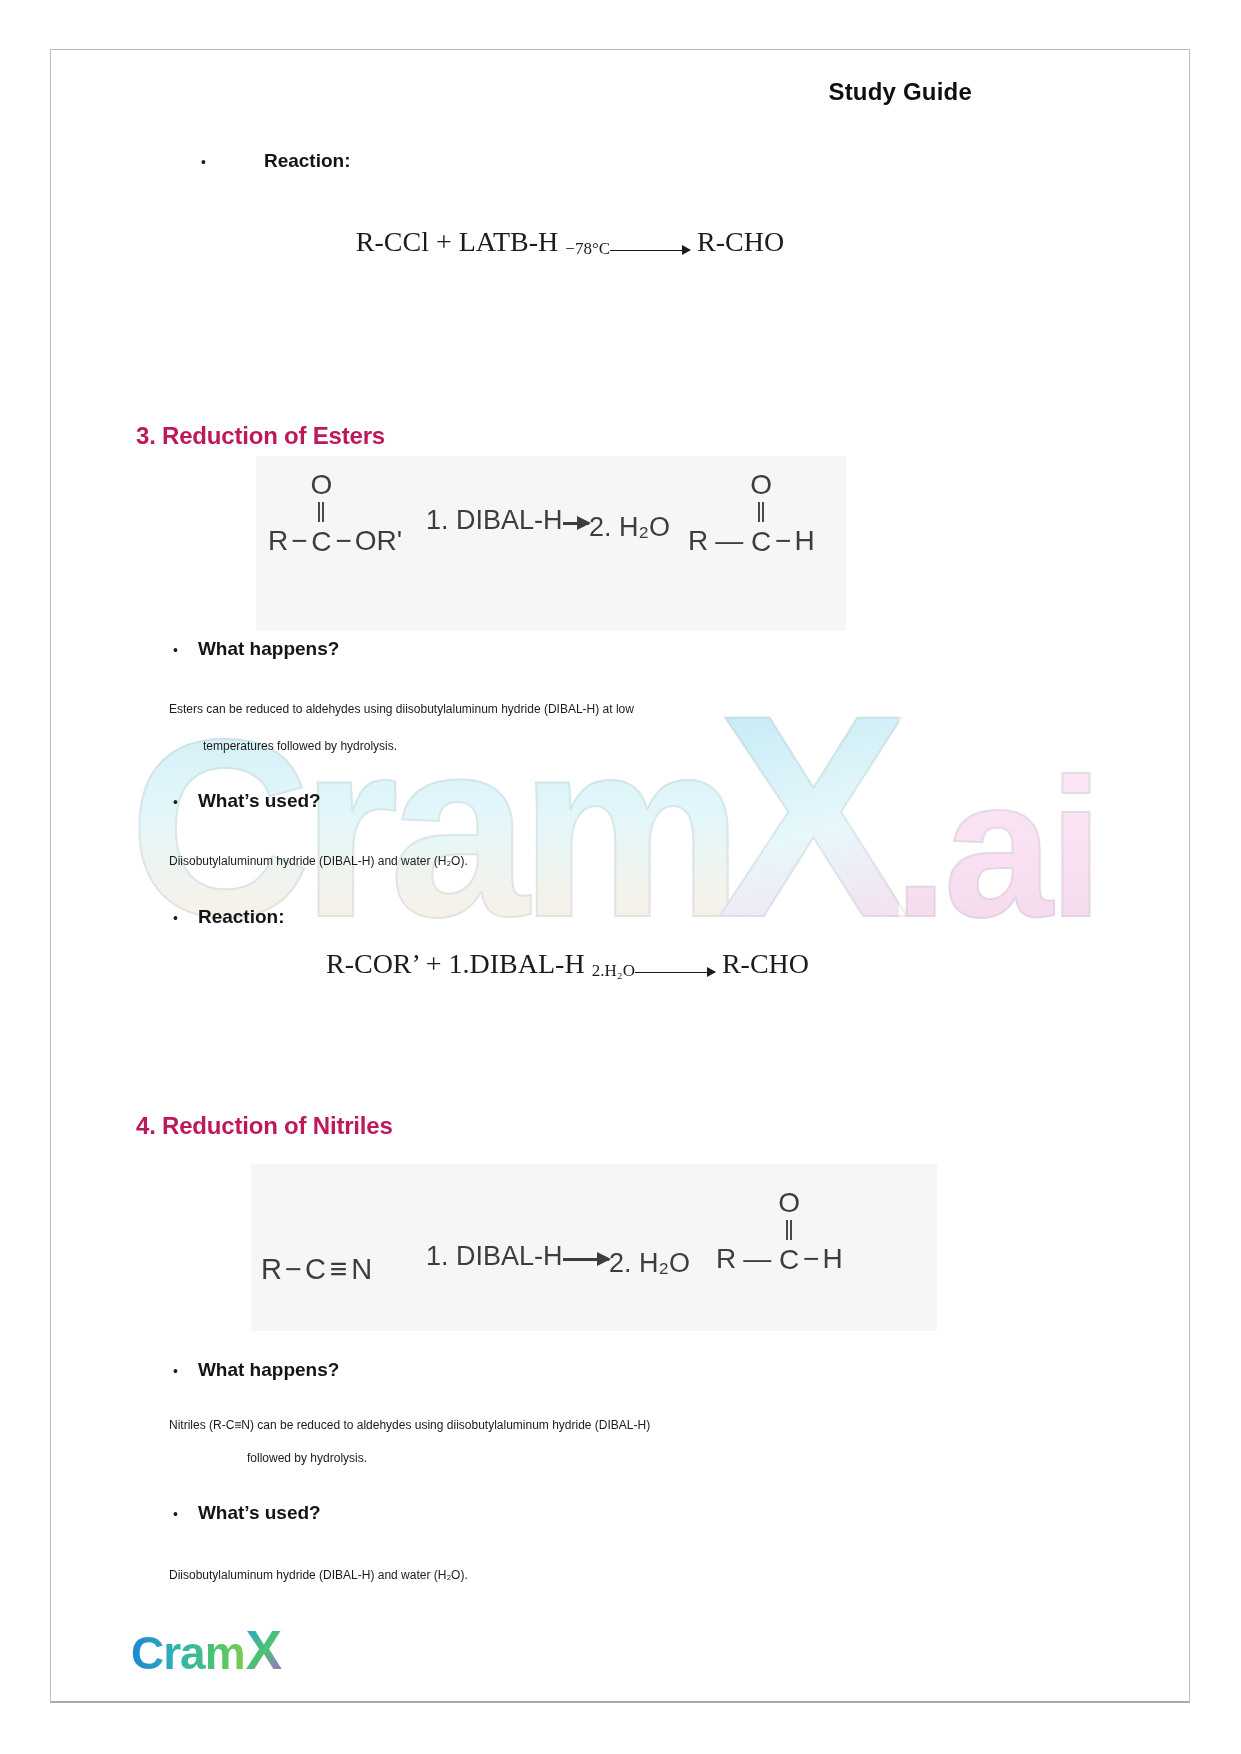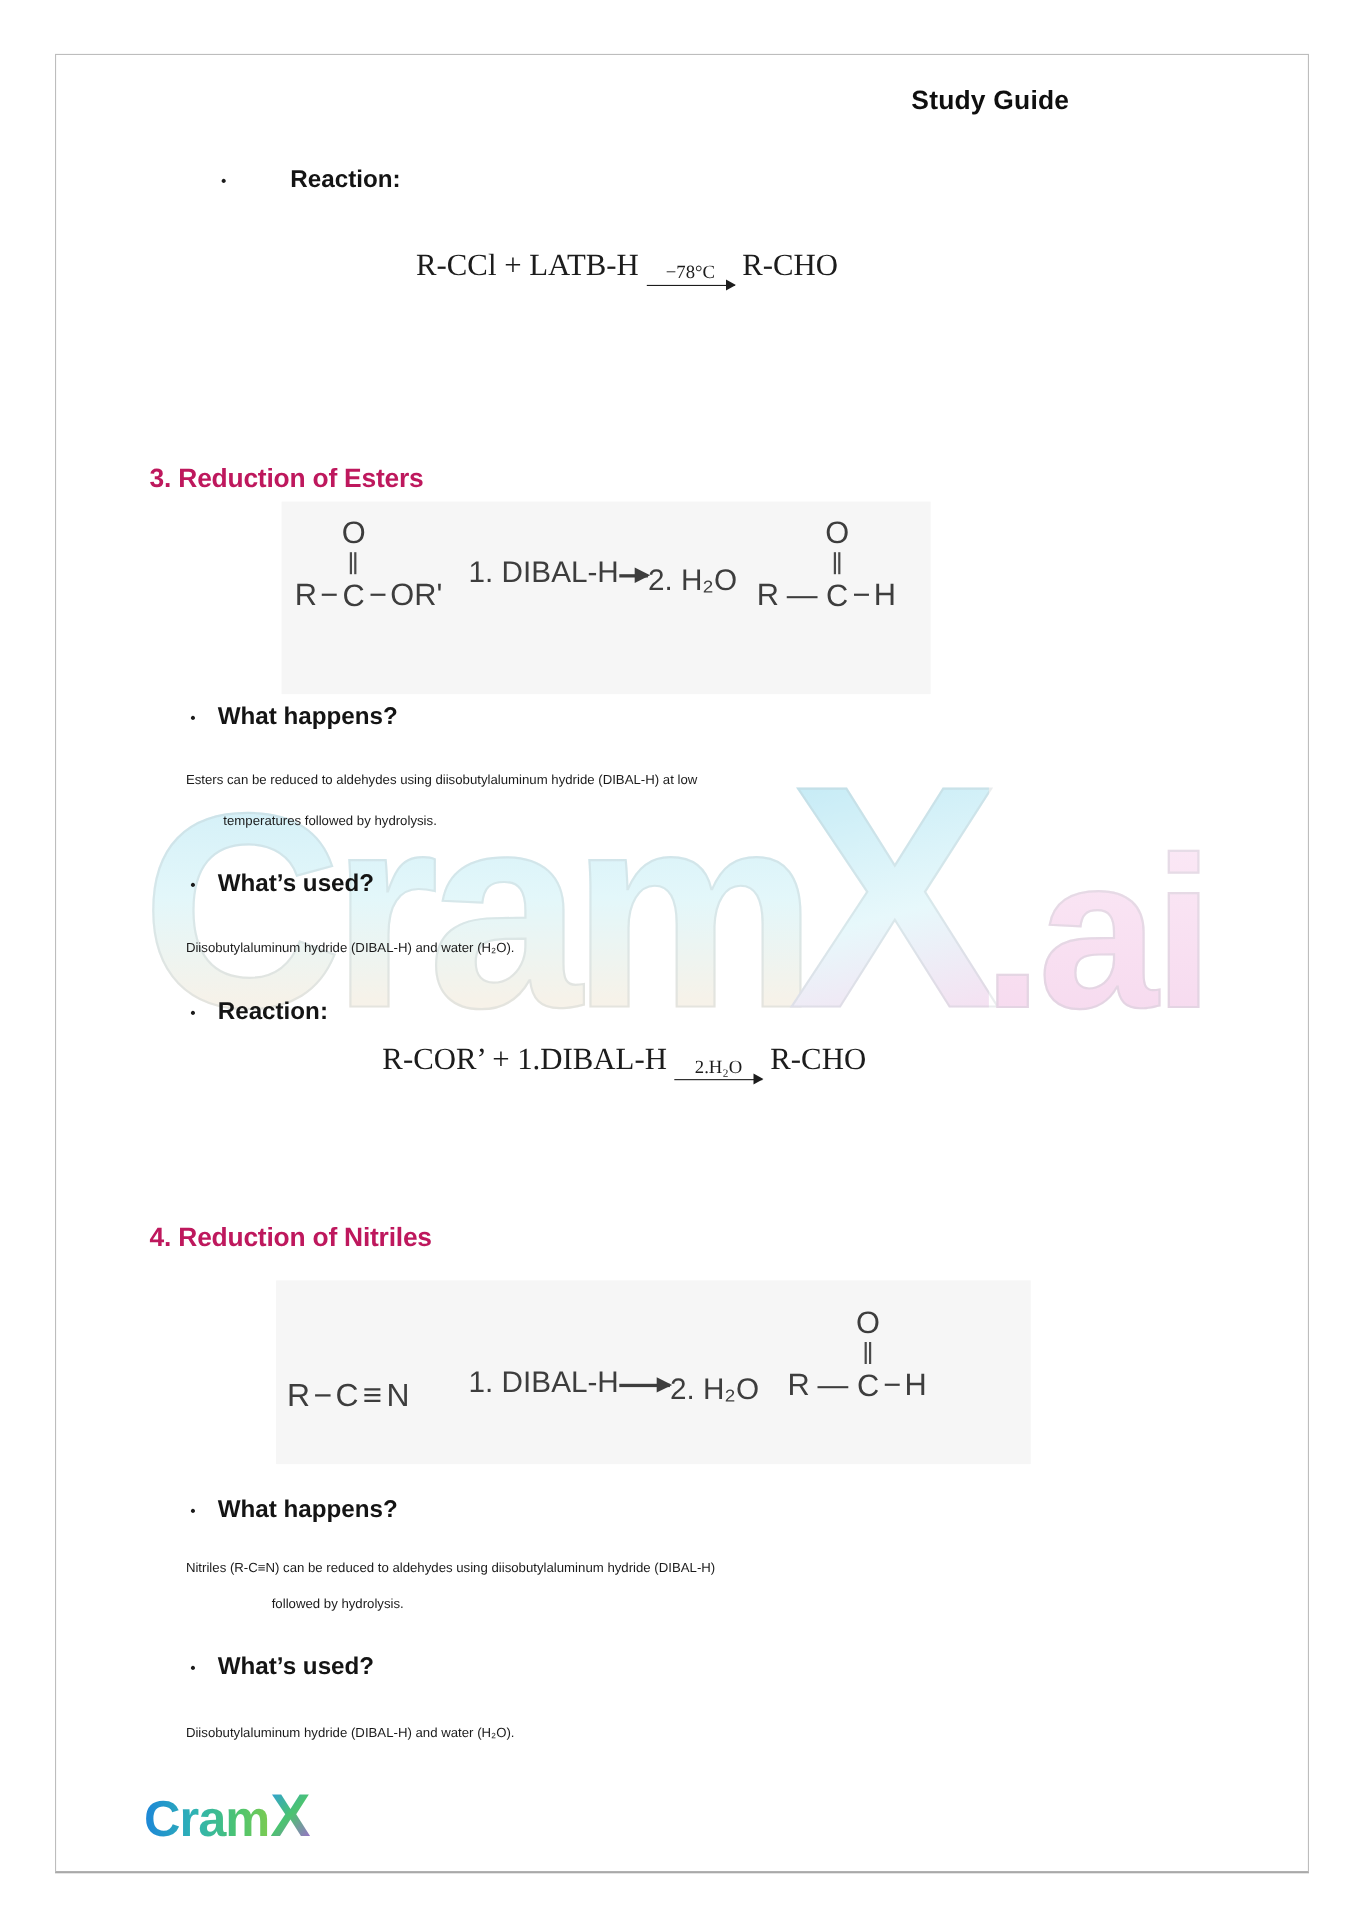--- a/index.html
+++ b/index.html
@@ -45,31 +45,31 @@
   .sec-heading {
     position:absolute; left:85px;
     font-size:24px; font-weight:700; color:#be185d; letter-spacing:-0.2px;
   }
   .bullet-row { position:absolute; left:0; width:100%; display:flex; align-items:center; }
   .bullet-row.intro { padding-left:150px; }
   .bullet-row.intro .blabel { margin-left:58px; }
   .bullet-row.std { padding-left:122px; }
   .bullet-row.std .blabel { margin-left:20px; }
   .dot { font-size:14px; line-height:1; color:#1b1b1b; transform:translateY(1px); }
-  .blabel { font-weight:700; font-size:22px; color:#141414; }
+  .blabel { font-weight:700; font-size:19px; color:#141414; }
   .para { position:absolute; font-size:12px; color:#1b1b1b; line-height:22px; white-space:nowrap; }
   
   .equation {
     position:absolute; left:0; width:100%; text-align:center;
     font-family:"Liberation Serif", serif; font-size:28px; color:#1c1c1c; white-space:nowrap;
   }
   .eq1 { top:176px; padding-right:100px; }
   .eq2 { top:898px; padding-right:105px; }
   .eq-arrow {
-    display:inline-flex; flex-direction:column; align-items:center;
+    display:inline-flex; flex-direction:row; align-items:center;
     margin:0 7px; vertical-align:-3px; padding-bottom:6px;
   }
   .eq-arrow .lbl { font-size:17px; line-height:1; margin-bottom:3px; }
   .eq-arrow .ln { position:relative; width:80px; height:0; border-top:1.7px solid #1c1c1c; }
   .eq-arrow .ln::after {
     content:""; position:absolute; right:-1px; top:-6px; width:0; height:0;
     border-left:9px solid #1c1c1c; border-top:5px solid transparent; border-bottom:5px solid transparent;
   }
   
   .chem-box { position:absolute; background:#f6f6f6; }

